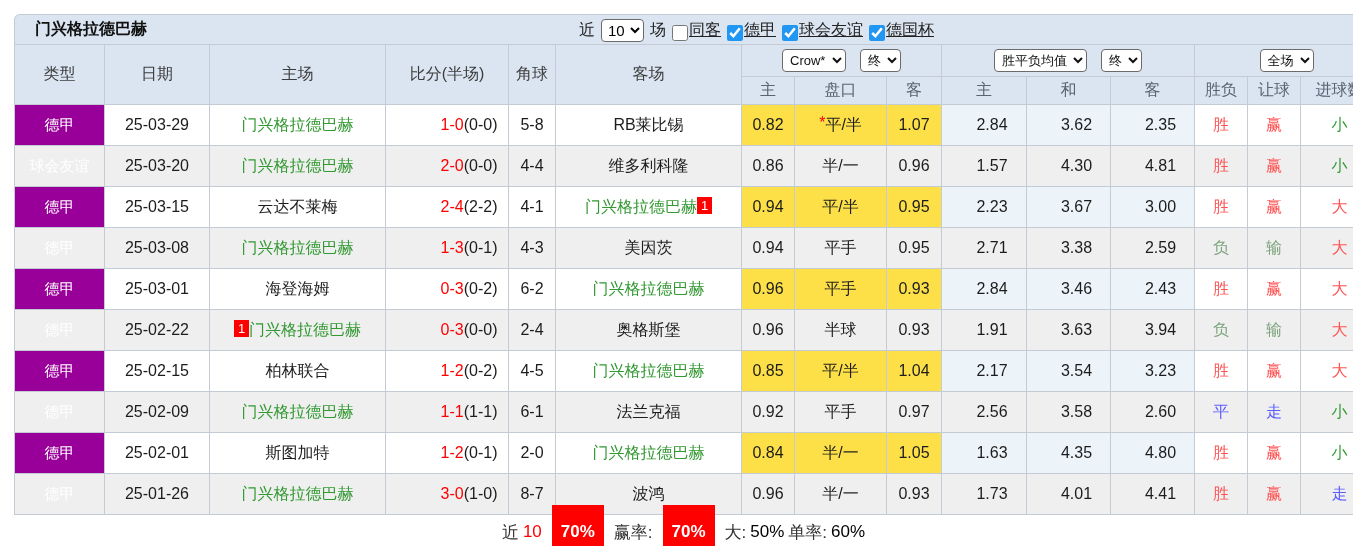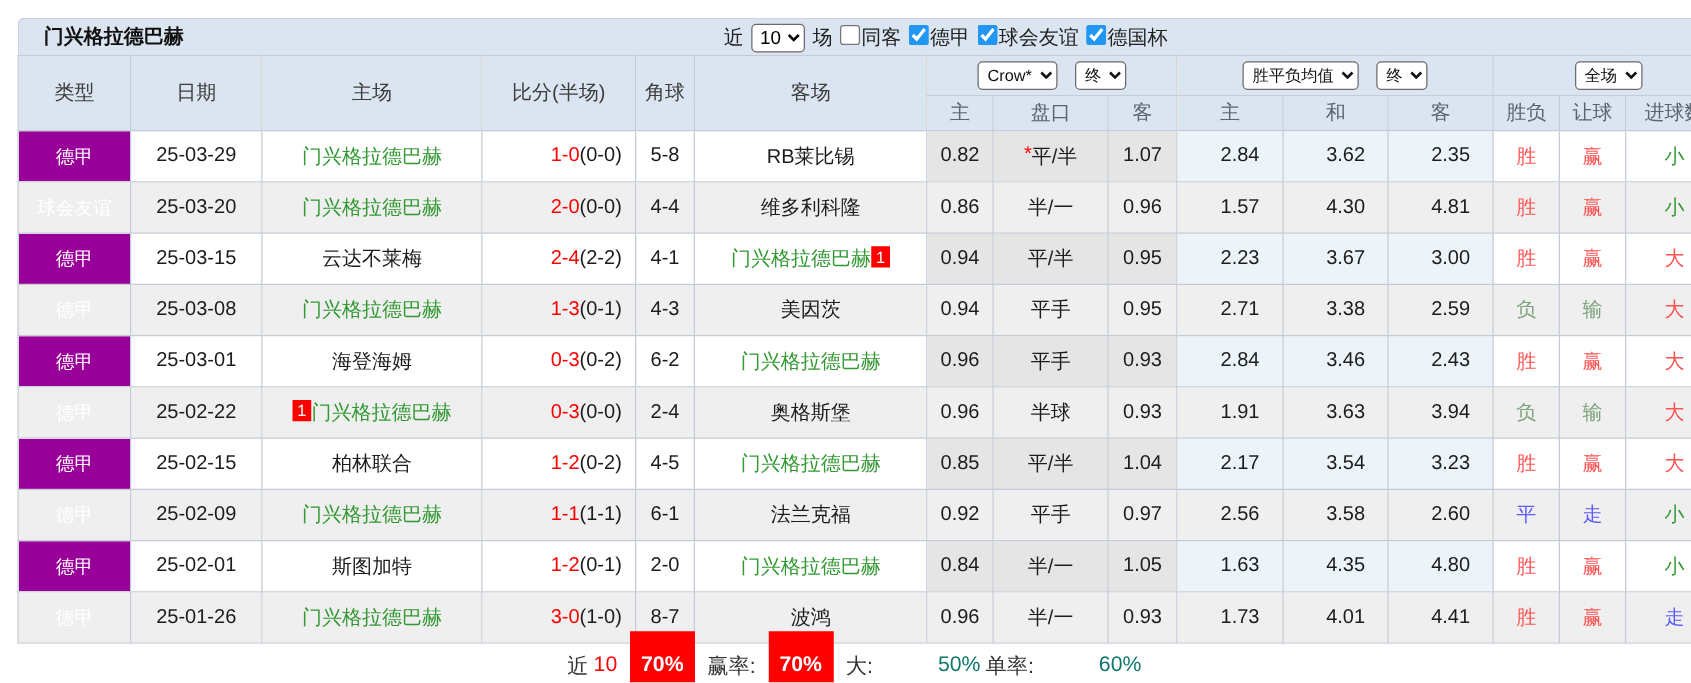--- a/index.html
+++ b/index.html
@@ -7,54 +7,54 @@
   .stage { position:relative; width:1353px; height:546px; overflow:hidden; background:#fff; }
   .widget { position:absolute; left:14px; top:14px; width:1364px; }
 
   
   .titlebar { position:relative; height:30px; background:#dbe5f1; border:1px solid #c5cbd5; border-bottom:none;
               border-top-left-radius:6px; display:flex; align-items:center; }
   .title { font-size:16px; font-weight:bold; color:#111; padding-left:20px; }
   .controls { position:absolute; left:564px; top:0; height:30px; display:flex; align-items:center; gap:6px; font-size:16px; color:#222; }
   .controls select { font-size:15px; border:1px solid #6b6b6b; border-radius:4px; background:#fff; padding:1px 2px; }
   .controls input[type=checkbox] { width:16px; height:16px; accent-color:#2196f3; margin:0; }
-  .cbgroup { display:flex; align-items:flex-start; gap:1px; }
+  .cbgroup { display:flex; align-items:flex-end; gap:1px;text-decoration:underline; }
 
   
   table { border-collapse:collapse; table-layout:fixed; width:1364px; background:#fff; }
   th, td { border:1px solid #c5cbd5; text-align:center; overflow:hidden; white-space:nowrap; }
   thead th { background:#dbe5f1; font-weight:normal; color:#3c3c3c; font-size:16px; }
   tr.hdr-top th { height:32px; }
   tr.hdr-sub th { height:28px; color:#5a6372; }
   .selwrap { display:flex; justify-content:center; align-items:center; gap:14px; }
   .selwrap select { font-size:13px; border:1px solid #6b6b6b; border-radius:4px; background:#fff; padding:2px 3px; color:#111; }
 
   tbody td { height:41px; font-size:16px; color:#1c1c1c; }
   tbody tr.even td { background:#efefef; }
-  td.td-odds { background:#e5e5e5; }
+  td.td-odds { background:#fde047; }
   td.td-avg { background:#ecf4fa;padding-left:16px; }
   td.c-purple { background:#990099; color:#fff; font-size:15px; }
   td.c-teal { background:#009999; color:#fff; font-size:15px; }
 
   .c-red { color:#ff5353; }
   .c-green { color:#339933; }
   .c-green2 { color:#7ba37b; }
   .c-blue { color:#5c5cff; }
   .score-red { color:#f00;margin-left:44px; }
   .star { color:#f00; position:relative; top:-2px; }
   .star:empty { display:none; }
   .badge { display:inline-block; background:#f00; color:#fff; font-size:13px; line-height:17px;
            padding:0 4px; position:relative; top:-2px; }
   .badge:empty { display:none; }
 
   
   .footer { height:34px; display:flex; align-items:center; justify-content:center; gap:4px;
             font-size:17px; color:#333; background:#fff; width:1339px; }
   .red-text { color:#f00; }
-  .blue-text { color:#0f766e;margin-left:48px; }
+  .blue-text { color:#000000; }
   .pct-badge { background:#f00; color:#fff; font-weight:bold; padding:17px 9px; margin:0 6px; }
 </style>
 </head>
 <body>
 
 <div class="stage">
   <div class="widget">
 
     <div class="titlebar">
       <span class="title">门兴格拉德巴赫</span>

